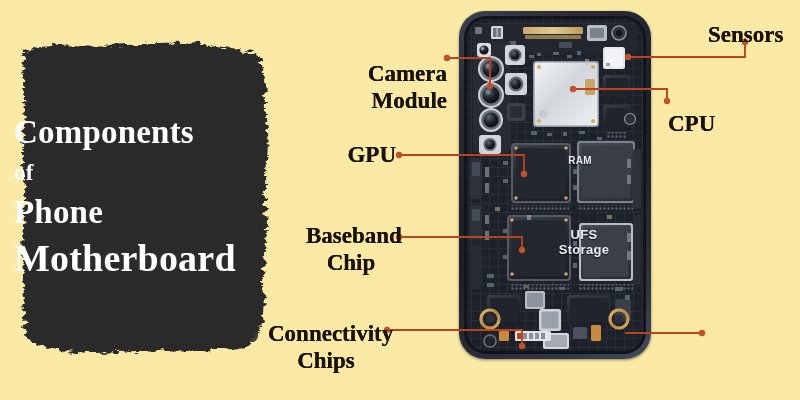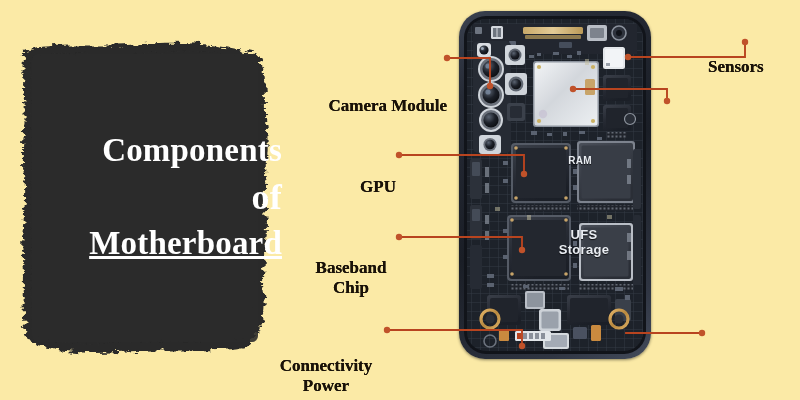--- a/index.html
+++ b/index.html
@@ -12,43 +12,42 @@
   }
   #stage{position:absolute;left:0;top:0;width:800px;height:400px;}
 
   
   .title-block{
     position:absolute;left:14px;top:34px;width:268px;height:326px;
   }
   .blob-svg{position:absolute;left:0;top:0;width:268px;height:326px;}
   .title-text{
     position:absolute;left:0;top:0;width:268px;height:326px;
-    display:flex;flex-direction:column;align-items:flex-end;justify-content:center;
+    display:flex;flex-direction:column;align-items:flex-start;justify-content:center;
     color:#ffffff;
     font-weight:bold;
     text-align:center;
     line-height:1.04;
     letter-spacing:0.2px;
   }
   .tl-1{font-size:33px;}
-  .tl-2{font-size:36px;margin-top:11px;}
+  .tl-2{font-size:23px;margin-top:11px;}
   .tl-3{font-size:33px;margin-top:10px;}
-  .tl-4{font-size:33px;margin-top:10px;text-decoration:underline;}
+  .tl-4{font-size:38px;margin-top:10px;}
 
   
   .callout{
     position:absolute;
     color:#1a1208;
     font-family:"Liberation Serif", serif;
     font-weight:bold;
-    font-size:17px;
+    font-size:23px;
     line-height:1.18;
     white-space:pre-line;
     text-shadow:0 0 0 #000;
-    margin-top:36px;
   }
   .callout.right-al{text-align:right;}
   .callout.left-al{text-align:left;}
   .callout.ctr-al{text-align:center;}
 
   
   #leaders{position:absolute;left:0;top:0;width:800px;height:400px;pointer-events:none;}
 
   
   .phone{
@@ -119,20 +118,21 @@
                  C188,310 140,305 96,309 C64,312 36,308 20,300
                  C14,266 20,234 17,200 C14,164 22,134 17,100 Z" fill="#2b2b2b"></path>
       </g>
       <g opacity="0.9">
         <rect x="18" y="20" width="226" height="288" rx="6" fill="#2b2b2b"></rect>
       </g>
     </svg>
     <div class="title-text">
       <div class="tl-1">Components</div>
       <div class="tl-2">of</div>
+      <div class="tl-3">Phone</div>
       <div class="tl-4">Motherboard</div>
     </div>
   </div>
 
   <div class="phone">
     <div class="phone-inner">
       <div class="pcb">
         <svg class="pcb-svg" viewBox="0 0 176 332" preserveAspectRatio="none">
           <defs>
             <linearGradient id="cpuG" x1="0" y1="0" x2="1" y2="1">
@@ -389,23 +389,24 @@
       <circle cx="387" cy="330" r="3.2"></circle>
       <circle cx="522" cy="346" r="3.2"></circle>
       <circle cx="702" cy="333" r="3.2"></circle>
     </g>
   </svg>
 
   <div class="callout right-al" style="left:292px;top:60px;width:155px;">Camera Module</div>
 
   <div class="callout left-al" style="left:708px;top:21px;width:88px;">Sensors</div>
 
+  <div class="callout left-al" style="left:668px;top:110px;width:64px;">CPU</div>
 
   <div class="callout right-al" style="left:342px;top:141px;width:54px;">GPU</div>
 
   <div class="callout ctr-al" style="left:306px;top:222px;width:90px;">Baseband
 Chip</div>
 
   <div class="callout ctr-al" style="left:268px;top:320px;width:116px;">Connectivity
-Power</div>
+Chips</div>
 
 
 </div>
 
 </body></html>

